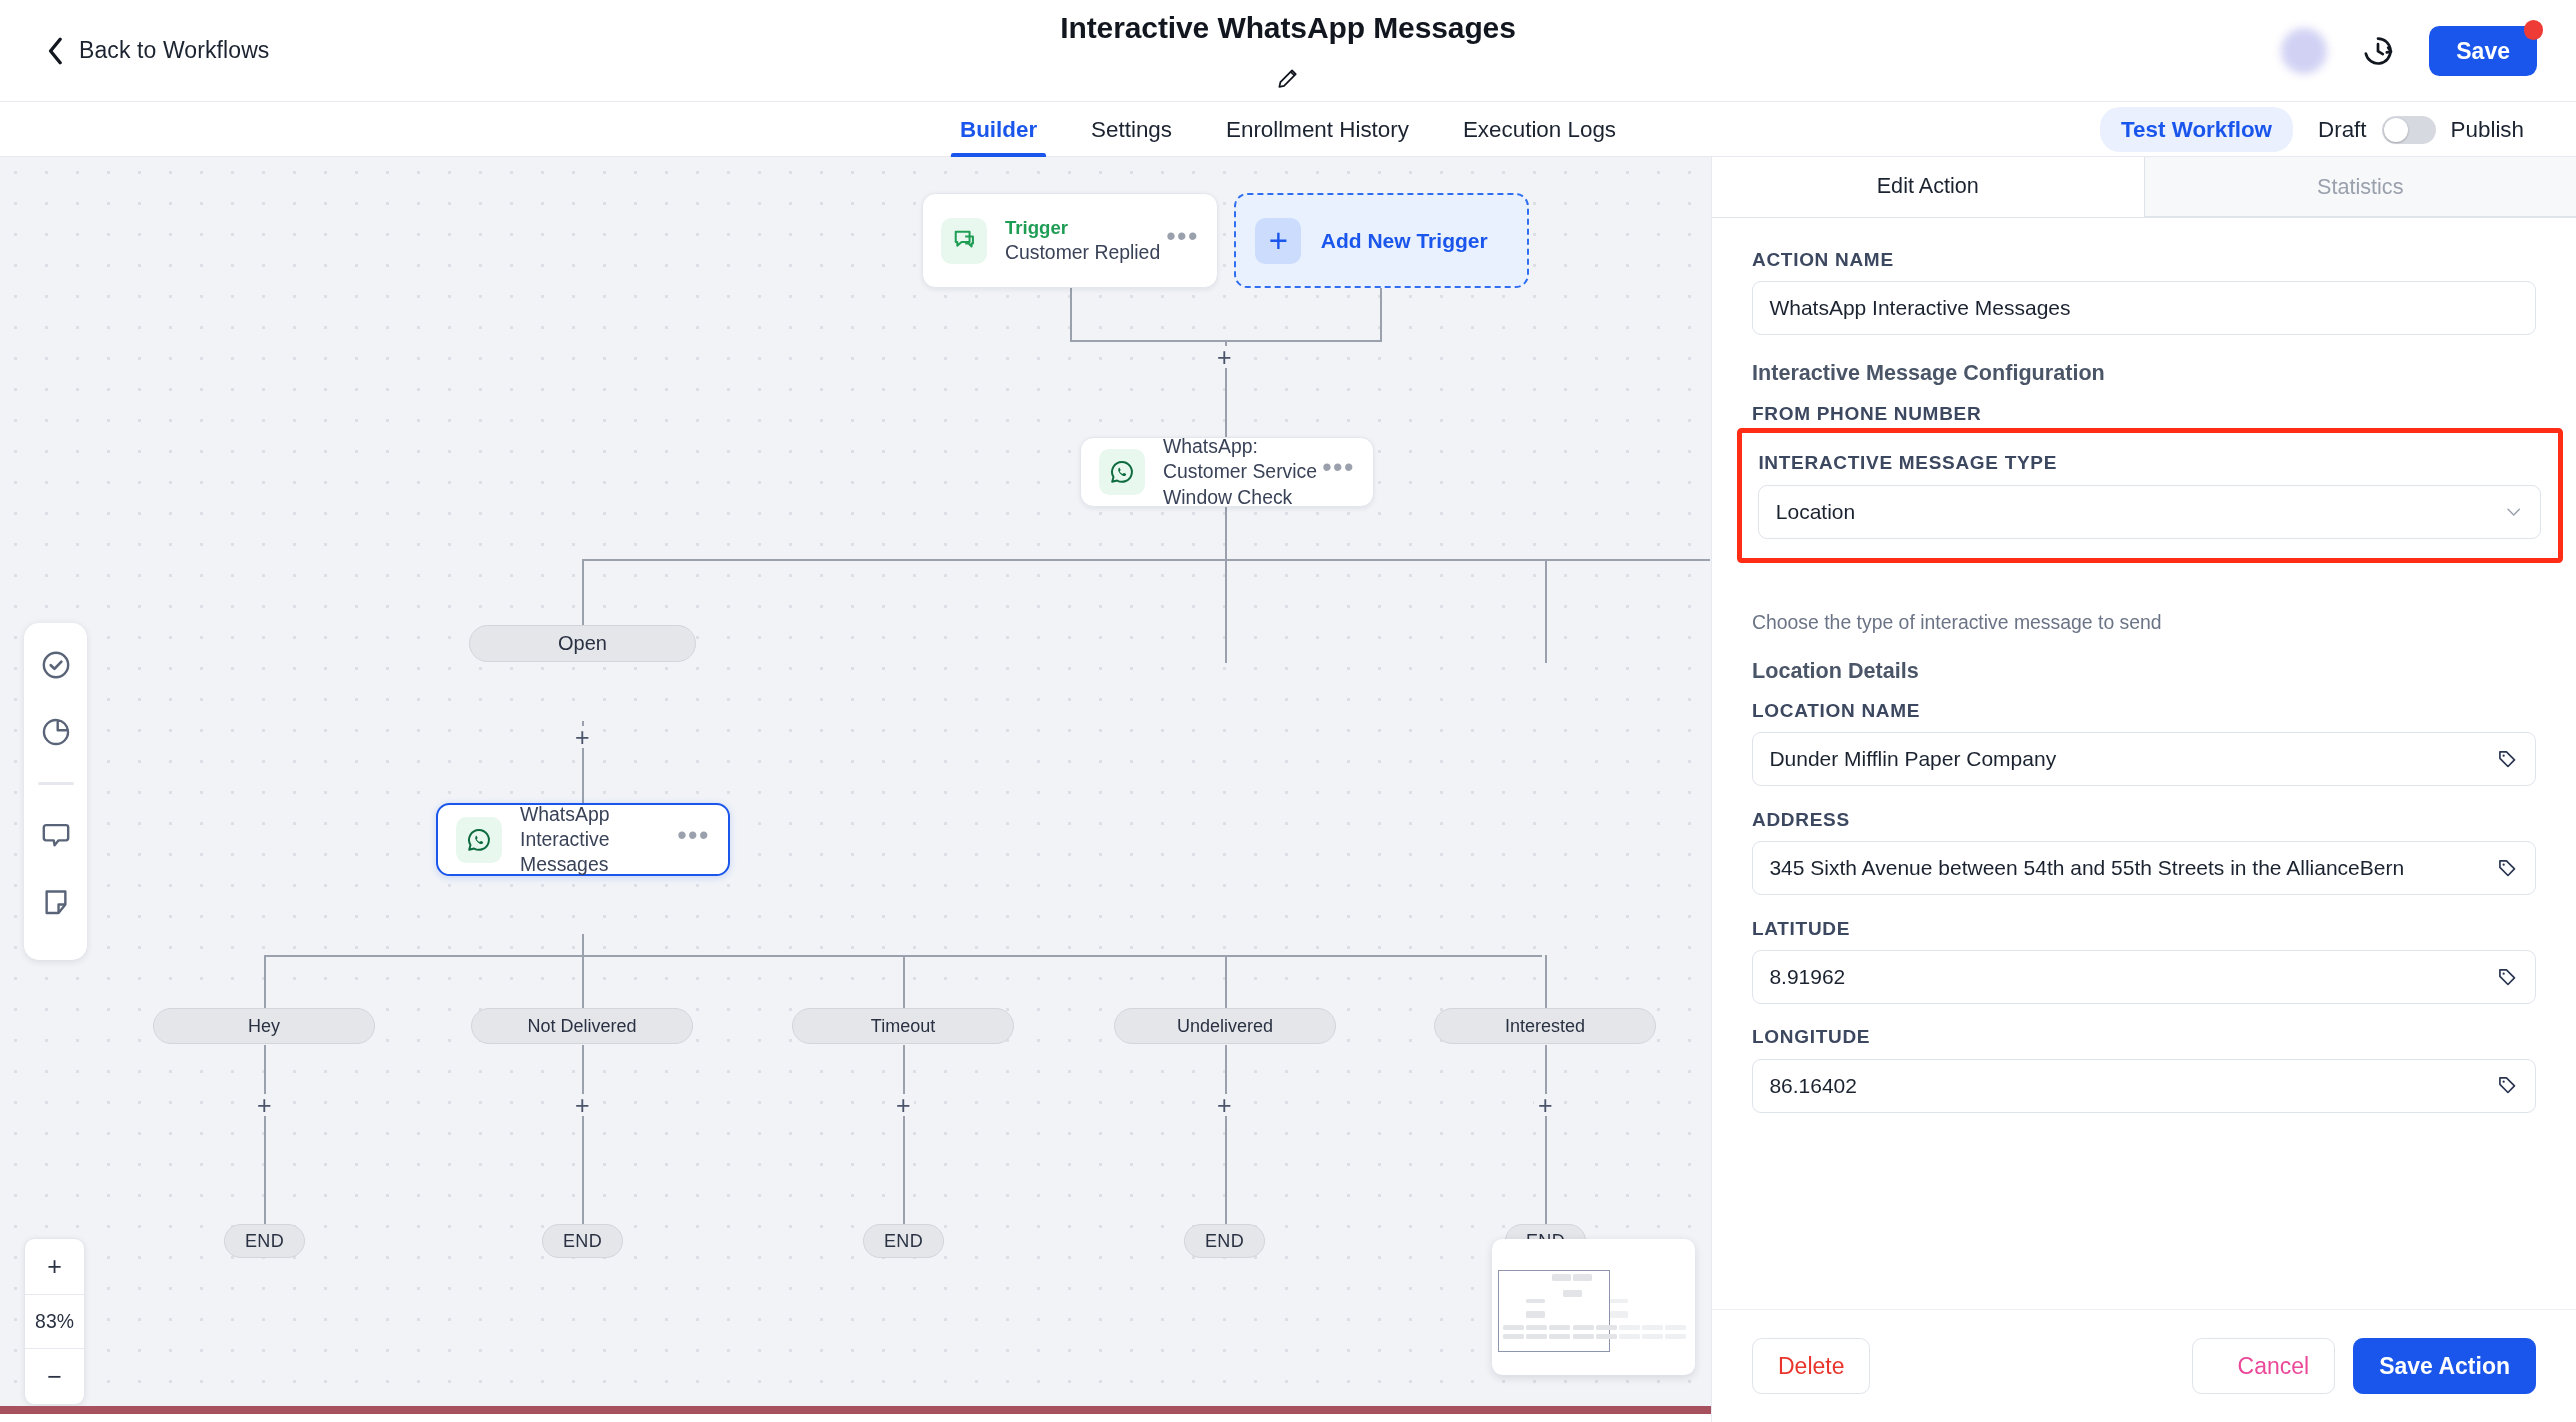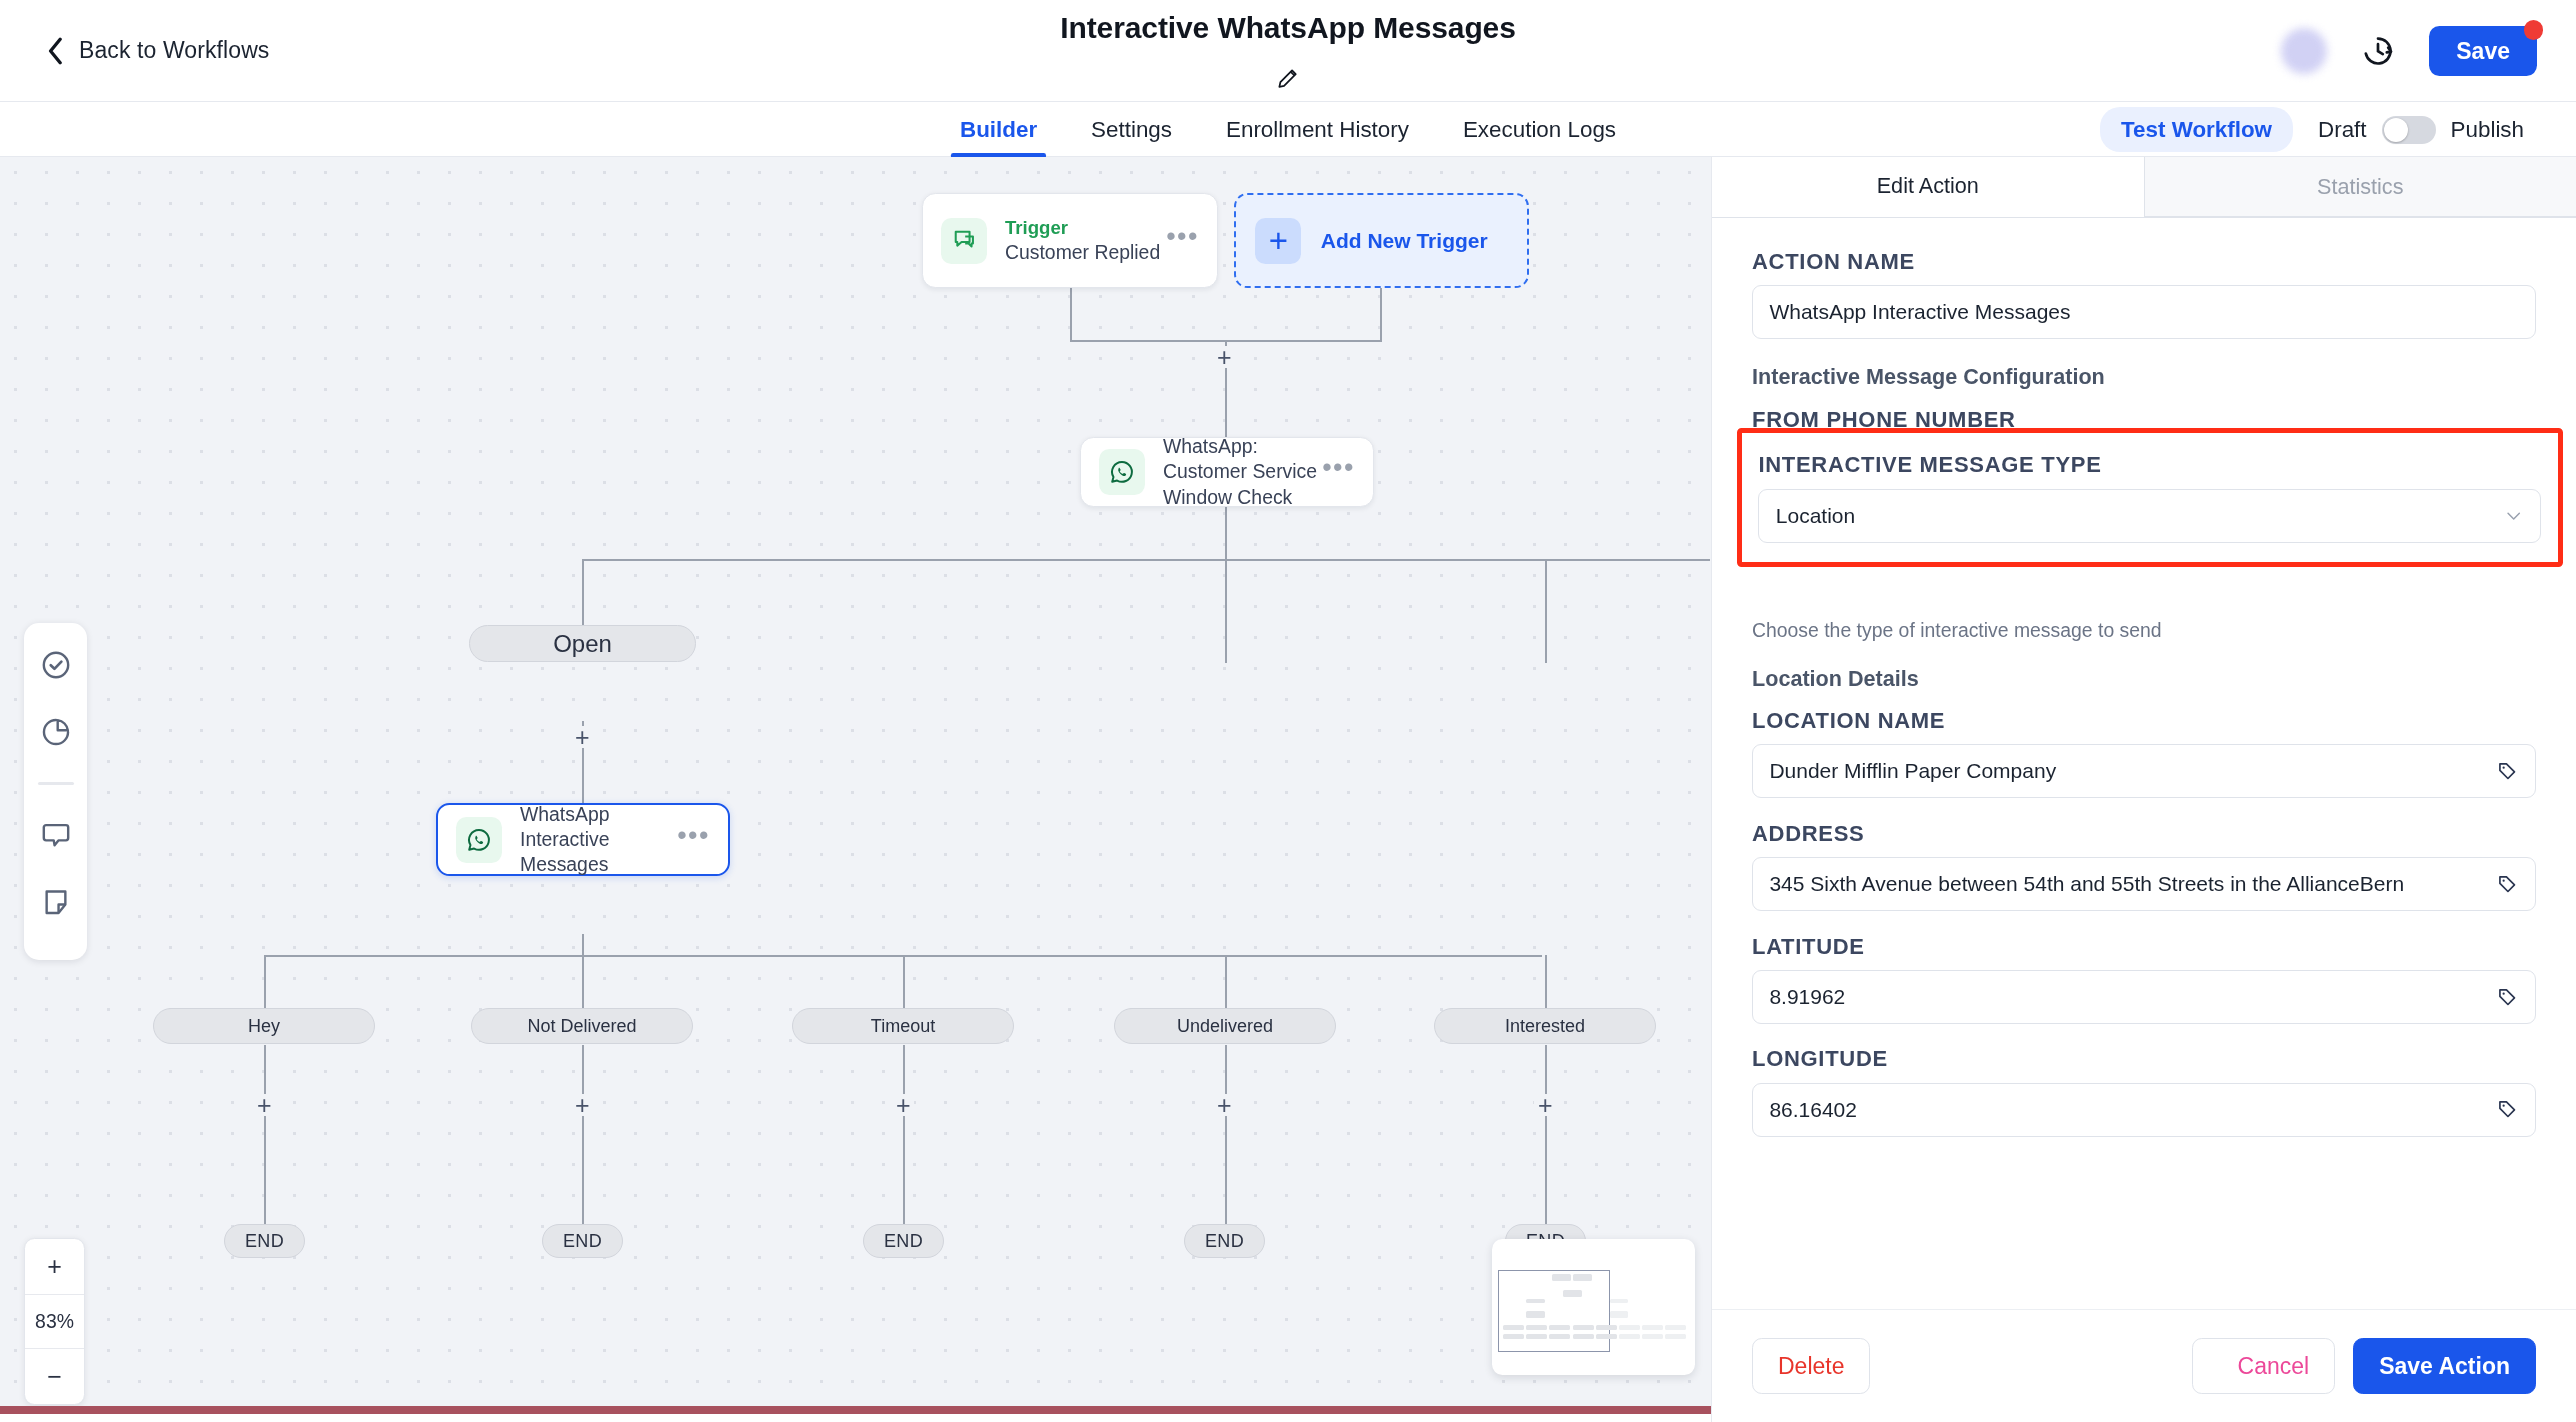--- a/index.html
+++ b/index.html
@@ -138,21 +138,21 @@
     font-size: 33px; color: #1a56eb; line-height: 1; flex: none;
   }
   .add-trigger .at-label { margin-left: 19.4px; font-size: 21px; font-weight: 700; color: #1a56eb; }
 
   .pill {
     position: absolute; background: #e4e6ea; border: 0.7px solid #d2d5dc;
     border-radius: 21px; display: flex; align-items: center; justify-content: center;
     color: #2a3142; cursor: pointer;
   }
   .pill.branch { height: 36px; font-size: 18px; }
-  .pill.open { height: 37px; font-size: 24px; }
+  .pill.open { height: 37px; font-size: 20px; }
   .pill.end { height: 34px; font-size: 18px; font-weight: 500; letter-spacing: 0.4px; }
 
   
   .side-tools {
     position: absolute; left: 24px; top: 466px; width: 63px; height: 337px;
     background: #fff; border-radius: 15px; box-shadow: 0 1.5px 7.5px rgba(16,24,40,.10);
     display: flex; flex-direction: column; align-items: center;
     padding-top: 25px; gap: 33px;
   }
   .side-tools .tool { width: 34px; height: 34px; cursor: pointer; }
@@ -187,21 +187,21 @@
   .ptab {
     flex: 1; display: flex; align-items: center; justify-content: center;
     font-size: 21.6px; cursor: pointer;
   }
   .ptab.sel { color: #1b2330; background: #fff; border-bottom: 2.2px solid #fff; }
   .ptab.unsel { color: #9aa1ad; background: #f7f8fa; border-left: 0.7px solid #dfe3ea; border-bottom: 0.7px solid #dfe3ea; }
 
   .panel-body { position: absolute; left: 0; top: 61px; right: 0; bottom: 113px; padding: 31px 40px 0 40px; }
 
   .fld-label {
-    font-size: 22px; font-weight: 700; letter-spacing: 0.7px;
+    font-size: 19px; font-weight: 700; letter-spacing: 0.7px;
     color: #3c4760; text-transform: uppercase; margin-bottom: 10.4px;
   }
   .section-head { font-size: 21.6px; font-weight: 700; color: #4a5568; margin: 25px 0 16.4px 0; }
   .help-text { font-size: 19.4px; color: #6b7486; margin-top: 10.4px; }
 
   .inp {
     position: relative; width: 100%; height: 54px;
     border: 0.7px solid #dfe3ea; border-radius: 9px; background: #fff;
     display: flex; align-items: center; padding: 0 16.4px;
     font-size: 21px; color: #1b2330;

